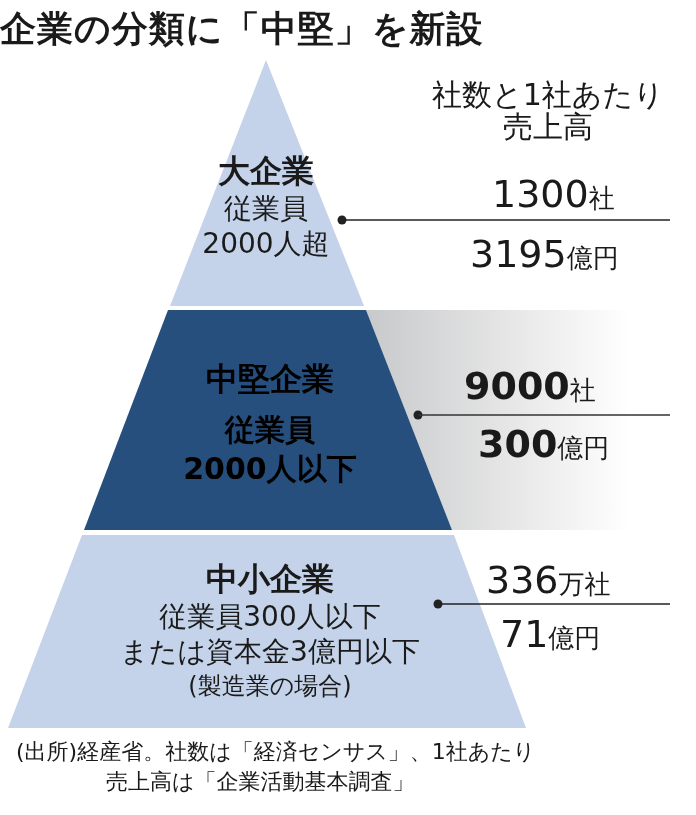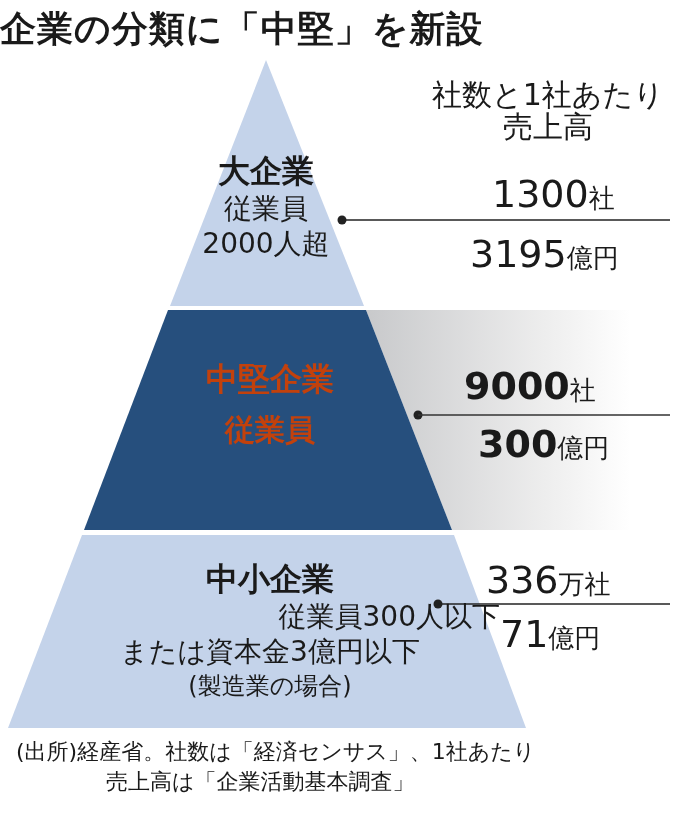--- a/index.html
+++ b/index.html
@@ -53,34 +53,35 @@
   <div style="font-size:28px; line-height:34px;">従業員</div>
   <div style="font-size:28px; line-height:36px;">2000人超</div>
 </div>
 <div class="stat" style="left:492px; top:172px;">
   <span>1300</span><span class="unit">社</span>
 </div>
 <div class="stat" style="left:470px; top:232px;">
   <span>3195</span><span class="unit">億円</span>
 </div>
 
-<div class="tier-label" style="left:120px; top:356px; width:300px; color:#c2410c;">
+<div class="tier-label" style="left:120px; top:356px; width:300px; color:#000000;">
   <div class="big" style="font-size:32px; line-height:46px;">中堅企業</div>
   <div class="big" style="font-size:30px; line-height:40px; margin-top:8px;">従業員</div>
+  <div class="big" style="font-size:30px; line-height:38px;">2000人以下</div>
 </div>
 <div class="stat big" style="left:464px; top:364px;">
   <span>9000</span><span class="unit" style="font-weight:normal;">社</span>
 </div>
 <div class="stat big" style="left:478px; top:422px;">
   <span>300</span><span class="unit" style="font-weight:normal;">億円</span>
 </div>
 
 <div class="tier-label" style="left:40px; top:558px; width:460px;">
   <div class="big" style="font-size:32px; line-height:42px;">中小企業</div>
-  <div style="font-size:28px; line-height:34px;text-align:right;">従業員300人以下</div>
+  <div style="font-size:28px; line-height:34px;">従業員300人以下</div>
   <div style="font-size:28px; line-height:36px;">または資本金3億円以下</div>
   <div style="font-size:24px; line-height:32px;">(製造業の場合)</div>
 </div>
 <div class="stat" style="left:486px; top:558px;">
   <span>336</span><span class="unit">万社</span>
 </div>
 <div class="stat" style="left:500px; top:612px;">
   <span>71</span><span class="unit">億円</span>
 </div>
 

